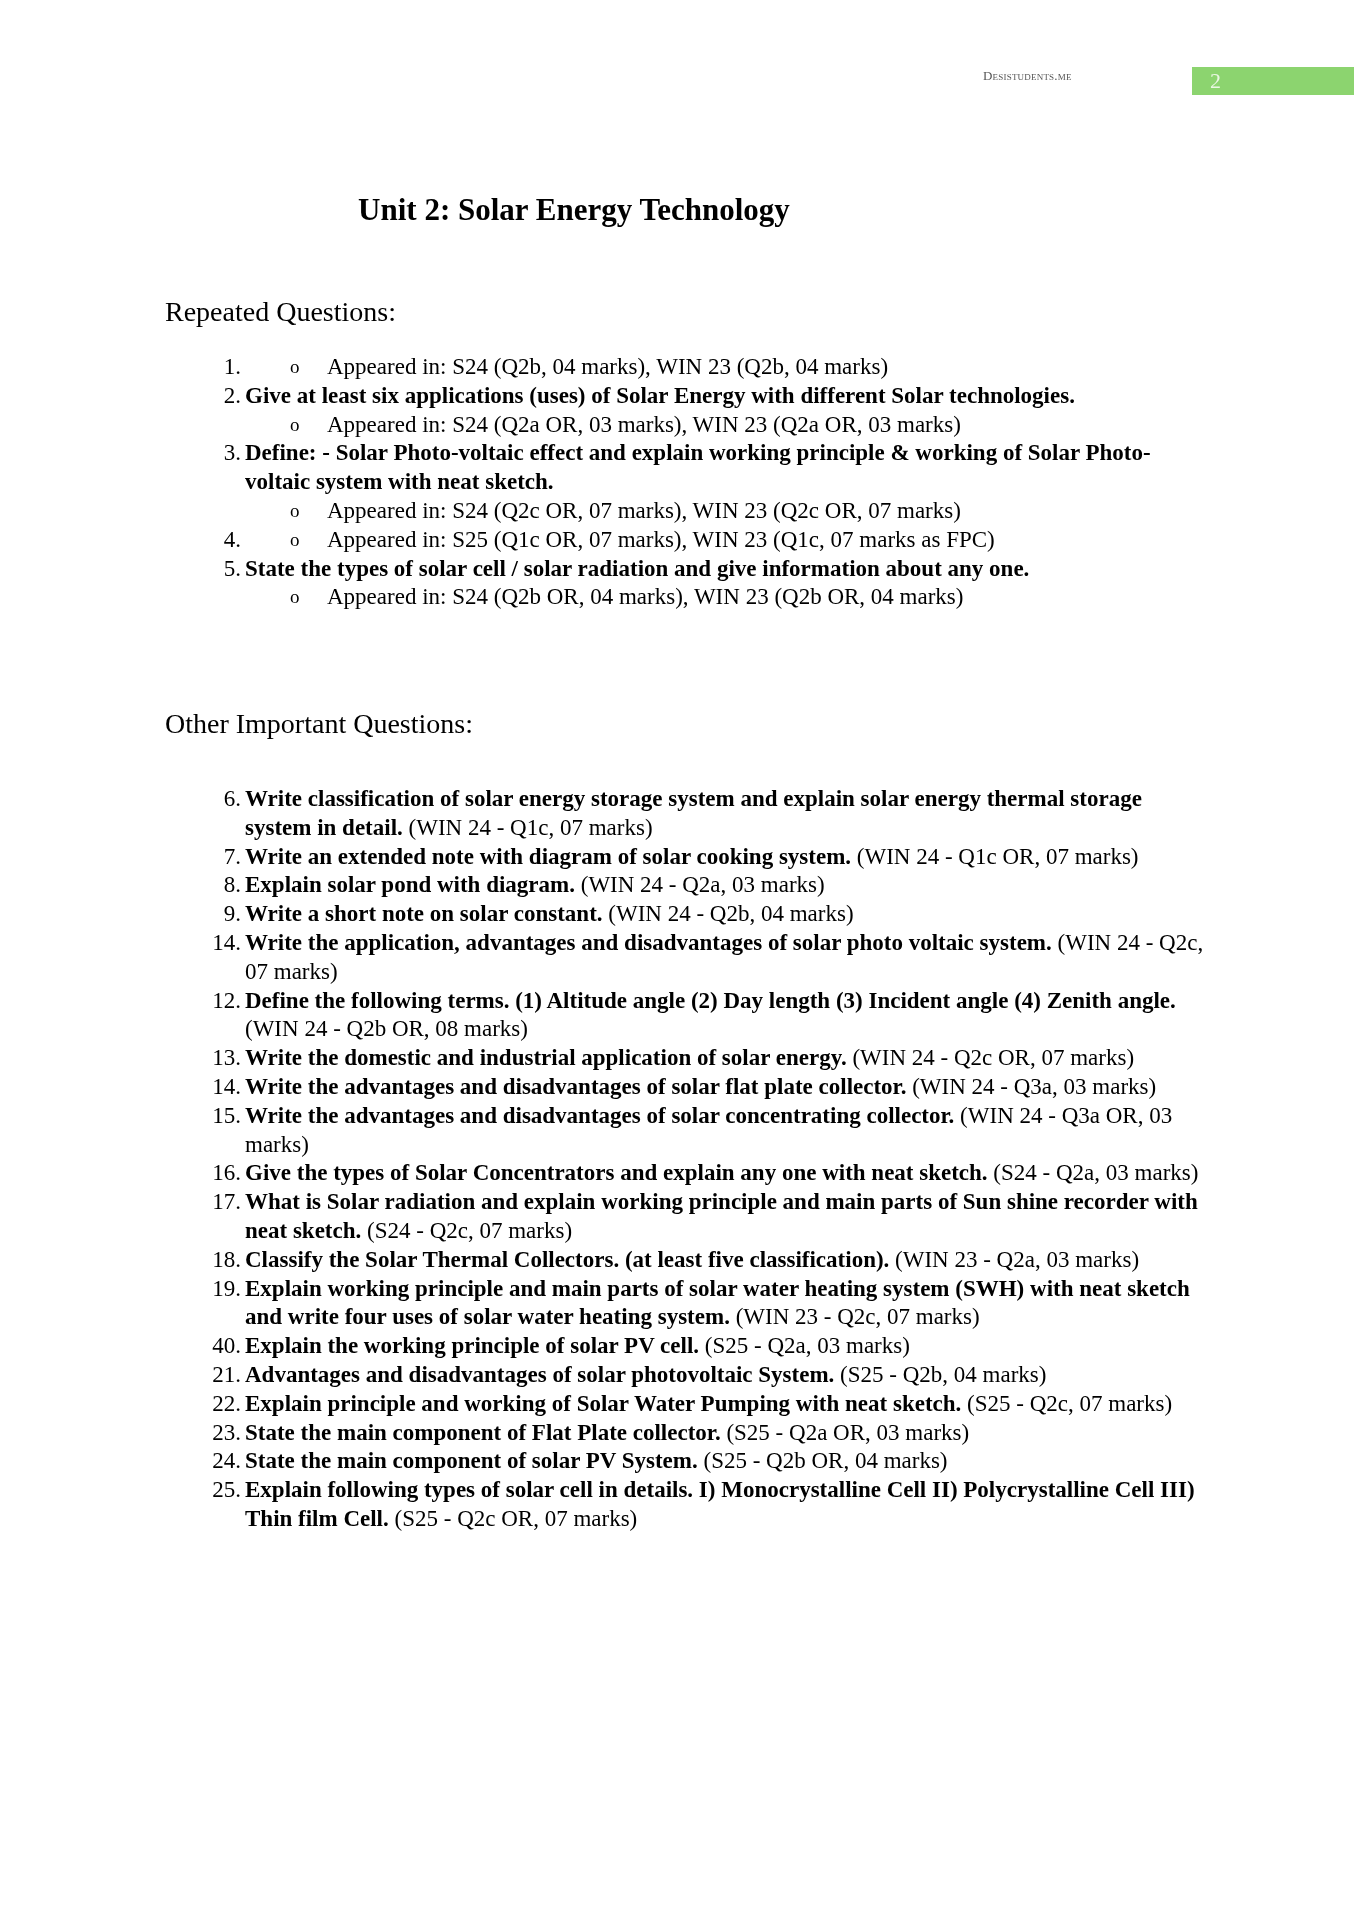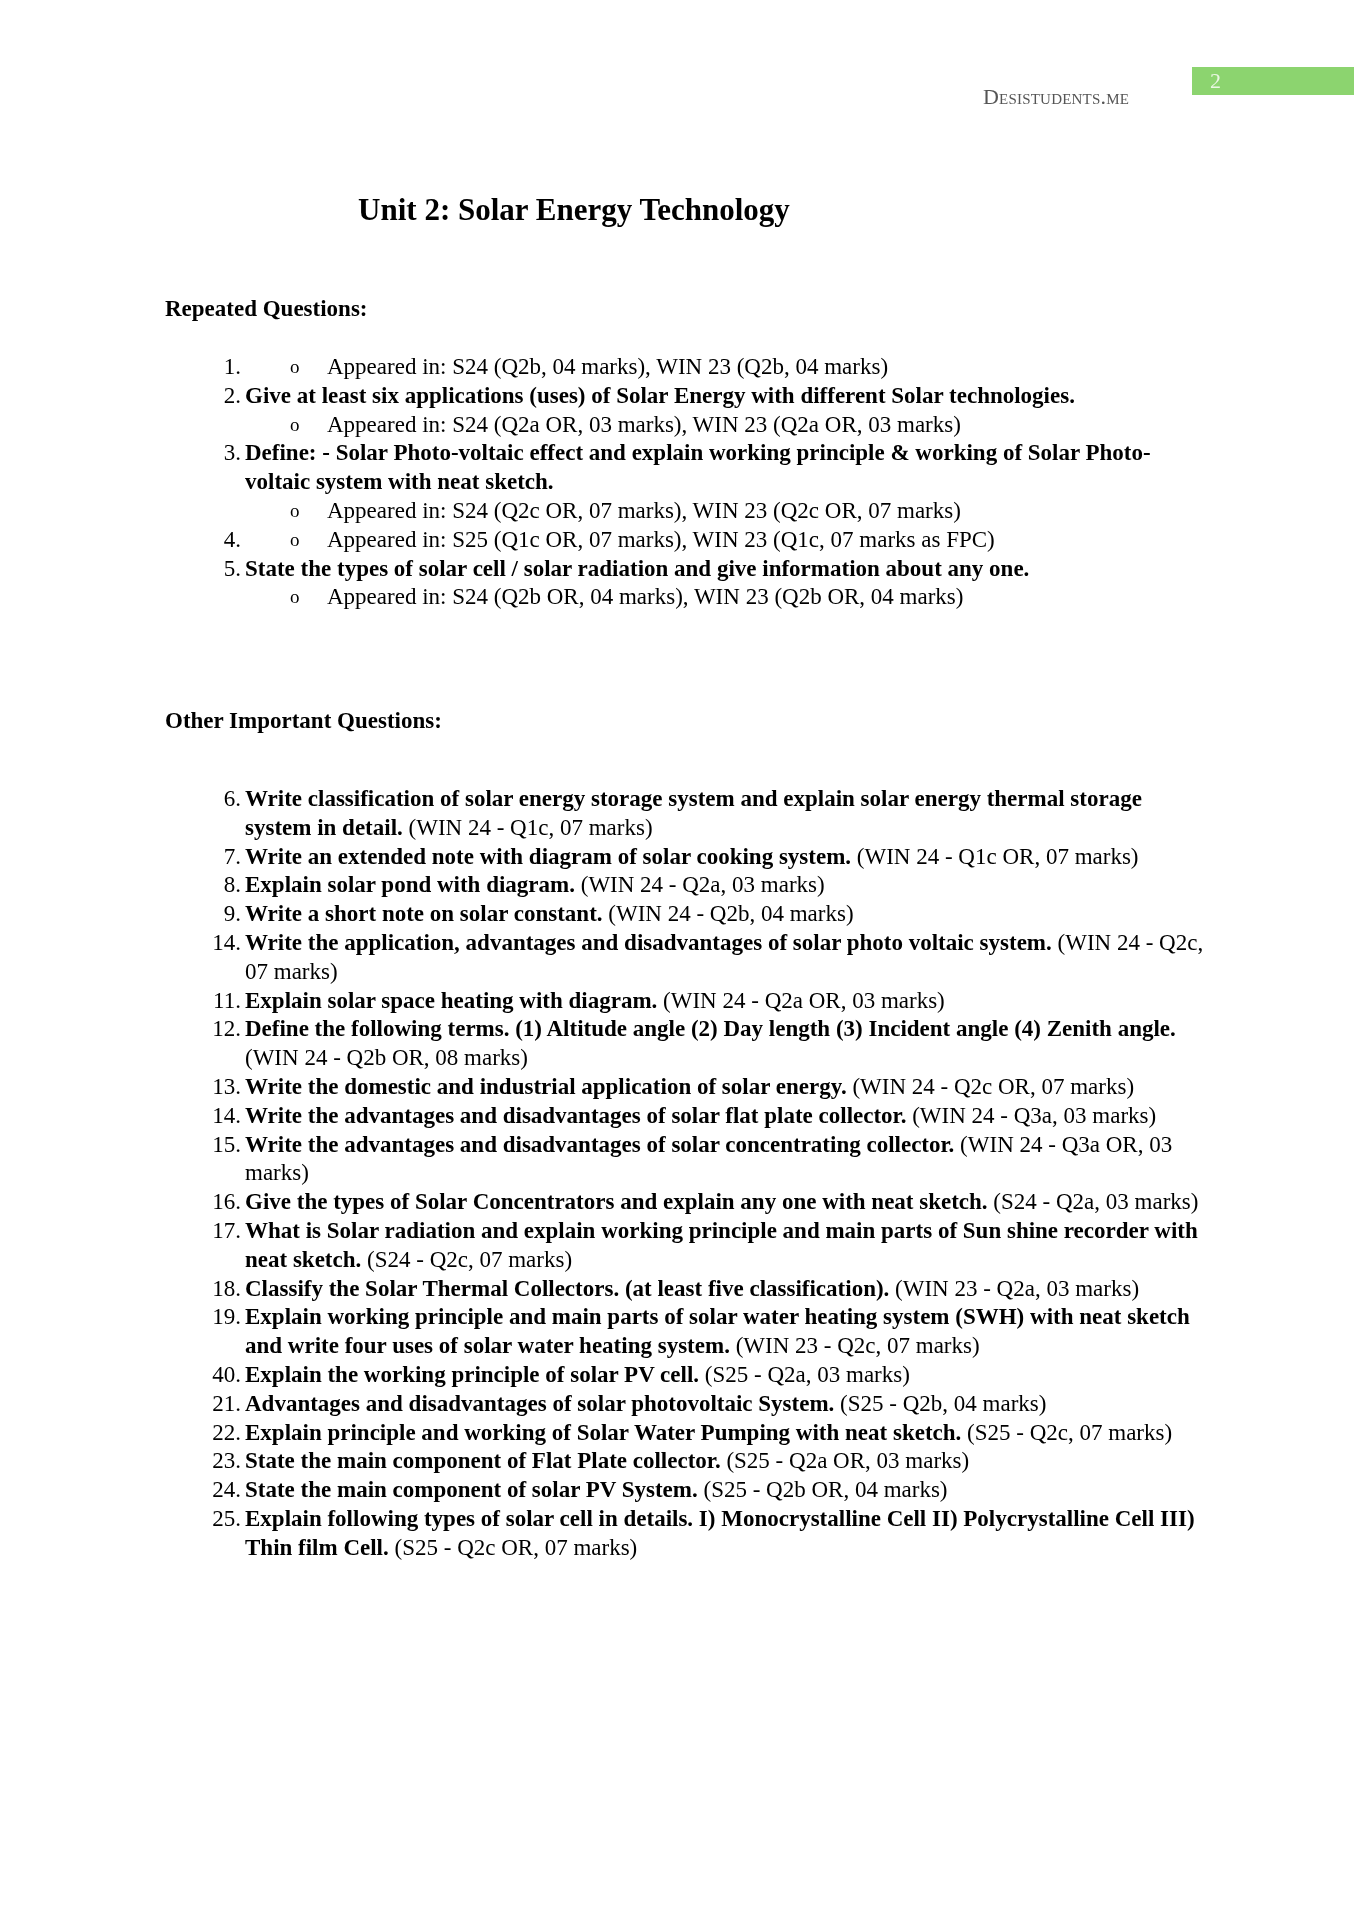--- a/index.html
+++ b/index.html
@@ -2,34 +2,34 @@
 <html><head>
   <meta charset="utf-8">
   <style>
     html, body { margin: 0; padding: 0; background: #ffffff; }
     body {
       width: 1358px; height: 1920px; position: relative; overflow: hidden;
       font-family: "Liberation Serif", serif; color: #000;
     }
     .header-site {
       position: absolute; left: 983px; top: 68px;
-      font-family: "Liberation Serif", serif; font-size: 22px; color: #555;
-      font-variant: small-caps; letter-spacing: 0.2px; margin-top: 16px;
+      font-family: "Liberation Serif", serif; font-size: 13px; color: #555;
+      font-variant: small-caps; letter-spacing: 0.2px;
     }
     .header-page {
       position: absolute; left: 1192px; top: 67px; width: 162px; height: 28px;
       background: #8cd46f; color: #eaf7e3; font-size: 22px; line-height: 28px;
       padding-left: 18px; box-sizing: border-box;
     }
     .title {
       position: absolute; left: 0; width: 1124px; top: 192px; text-align: center;
       font-weight: bold; font-size: 31px; padding-left: 24px; box-sizing: border-box;
     }
     .section-heading {
-      position: absolute; left: 165px; font-weight: bold; font-size: 23px;
+      position: absolute; left: 165px; font-weight: normal; font-size: 28px;
     }
     .qlist { position: absolute; left: 165px; width: 1040px; font-size: 23px; line-height: 28.8px; }
     .q { position: relative; padding-left: 80px; }
     .q .num { position: absolute; left: 38px; width: 38px; text-align: right; padding-right: 4px; }
     .q .qtext { font-weight: bold; }
     .sub { position: relative; padding-left: 162px; }
     .sub .bullet { position: absolute; left: 125px; font-size: 19px; }
     .sub .lbl { font-weight: normal; }
   </style>
 </head>
@@ -56,21 +56,20 @@
   </div>
 
 <div class="section-heading" style="top:708px;">Other Important Questions:</div>
 
 <div class="qlist" style="top:785px;" id="other-list">
     <div class="q"><span class="num">6.</span><span class="qtext">Write classification of solar energy storage system and explain solar energy thermal storage system in detail.</span><span> (WIN 24 - Q1c, 07 marks)</span></div>
     <div class="q"><span class="num">7.</span><span class="qtext">Write an extended note with diagram of solar cooking system.</span><span> (WIN 24 - Q1c OR, 07 marks)</span></div>
     <div class="q"><span class="num">8.</span><span class="qtext">Explain solar pond with diagram.</span><span> (WIN 24 - Q2a, 03 marks)</span></div>
     <div class="q"><span class="num">9.</span><span class="qtext">Write a short note on solar constant.</span><span> (WIN 24 - Q2b, 04 marks)</span></div>
     <div class="q"><span class="num">14.</span><span class="qtext">Write the application, advantages and disadvantages of solar photo voltaic system.</span><span> (WIN 24 - Q2c, 07 marks)</span></div>
-    <div class="q"><span class="num">11.</span><span class="qtext">Explain solar space heating with diagram.</span><span> (WIN 24 - Q2a OR, 03 marks)</span></div>
     <div class="q"><span class="num">12.</span><span class="qtext">Define the following terms. (1) Altitude angle (2) Day length (3) Incident angle (4) Zenith angle.</span><span> (WIN 24 - Q2b OR, 08 marks)</span></div>
     <div class="q"><span class="num">13.</span><span class="qtext">Write the domestic and industrial application of solar energy.</span><span> (WIN 24 - Q2c OR, 07 marks)</span></div>
     <div class="q"><span class="num">14.</span><span class="qtext">Write the advantages and disadvantages of solar flat plate collector.</span><span> (WIN 24 - Q3a, 03 marks)</span></div>
     <div class="q"><span class="num">15.</span><span class="qtext">Write the advantages and disadvantages of solar concentrating collector.</span><span> (WIN 24 - Q3a OR, 03 marks)</span></div>
     <div class="q"><span class="num">16.</span><span class="qtext">Give the types of Solar Concentrators and explain any one with neat sketch.</span><span> (S24 - Q2a, 03 marks)</span></div>
     <div class="q"><span class="num">17.</span><span class="qtext">What is Solar radiation and explain working principle and main parts of Sun shine recorder with neat sketch.</span><span> (S24 - Q2c, 07 marks)</span></div>
     <div class="q"><span class="num">18.</span><span class="qtext">Classify the Solar Thermal Collectors. (at least five classification).</span><span> (WIN 23 - Q2a, 03 marks)</span></div>
     <div class="q"><span class="num">19.</span><span class="qtext">Explain working principle and main parts of solar water heating system (SWH) with neat sketch and write four uses of solar water heating system.</span><span> (WIN 23 - Q2c, 07 marks)</span></div>
     <div class="q"><span class="num">40.</span><span class="qtext">Explain the working principle of solar PV cell.</span><span> (S25 - Q2a, 03 marks)</span></div>
     <div class="q"><span class="num">21.</span><span class="qtext">Advantages and disadvantages of solar photovoltaic System.</span><span> (S25 - Q2b, 04 marks)</span></div>

